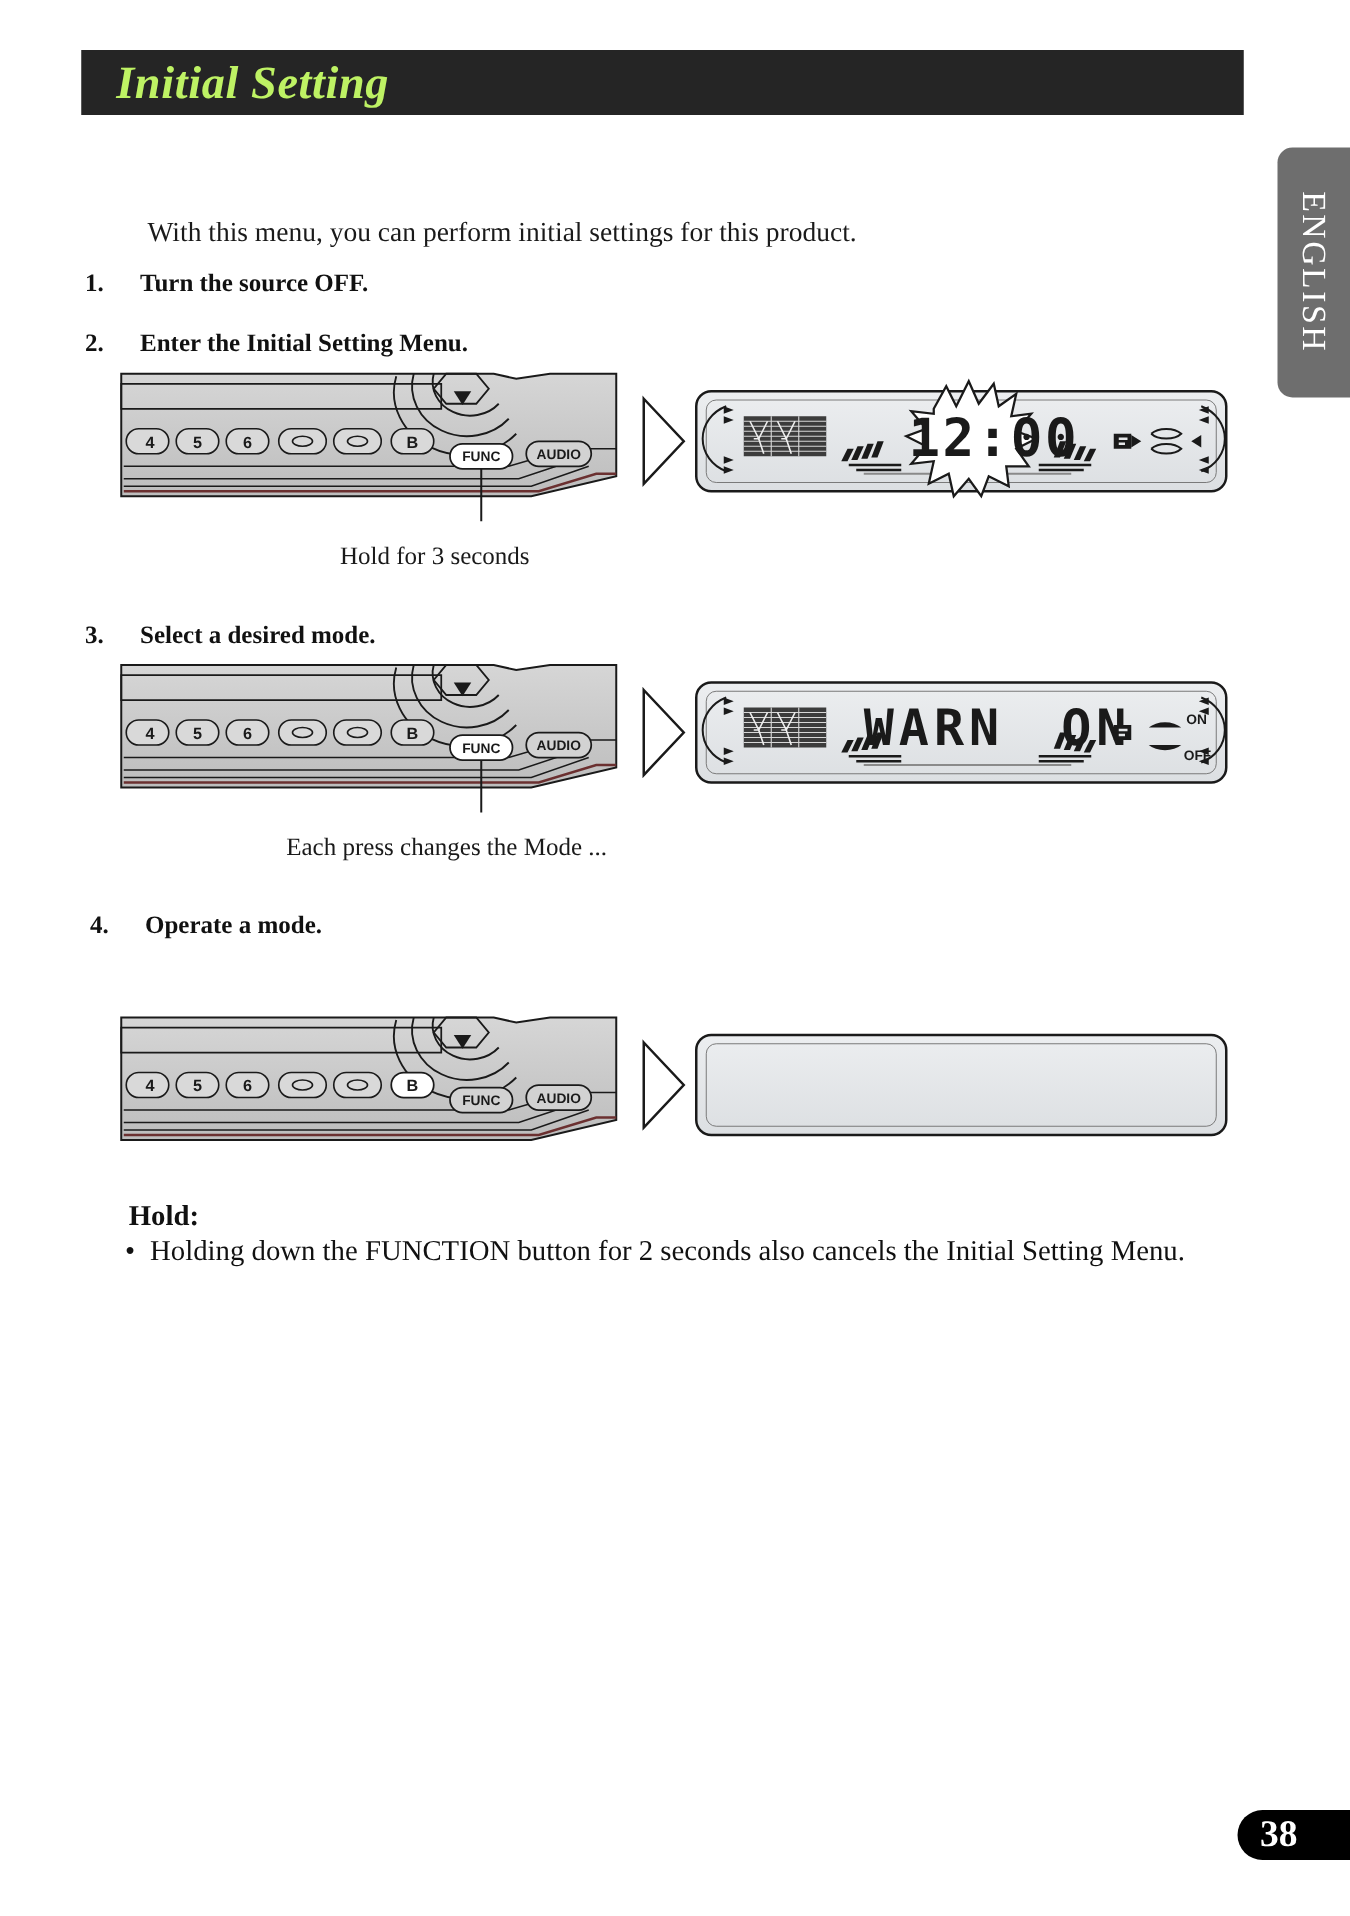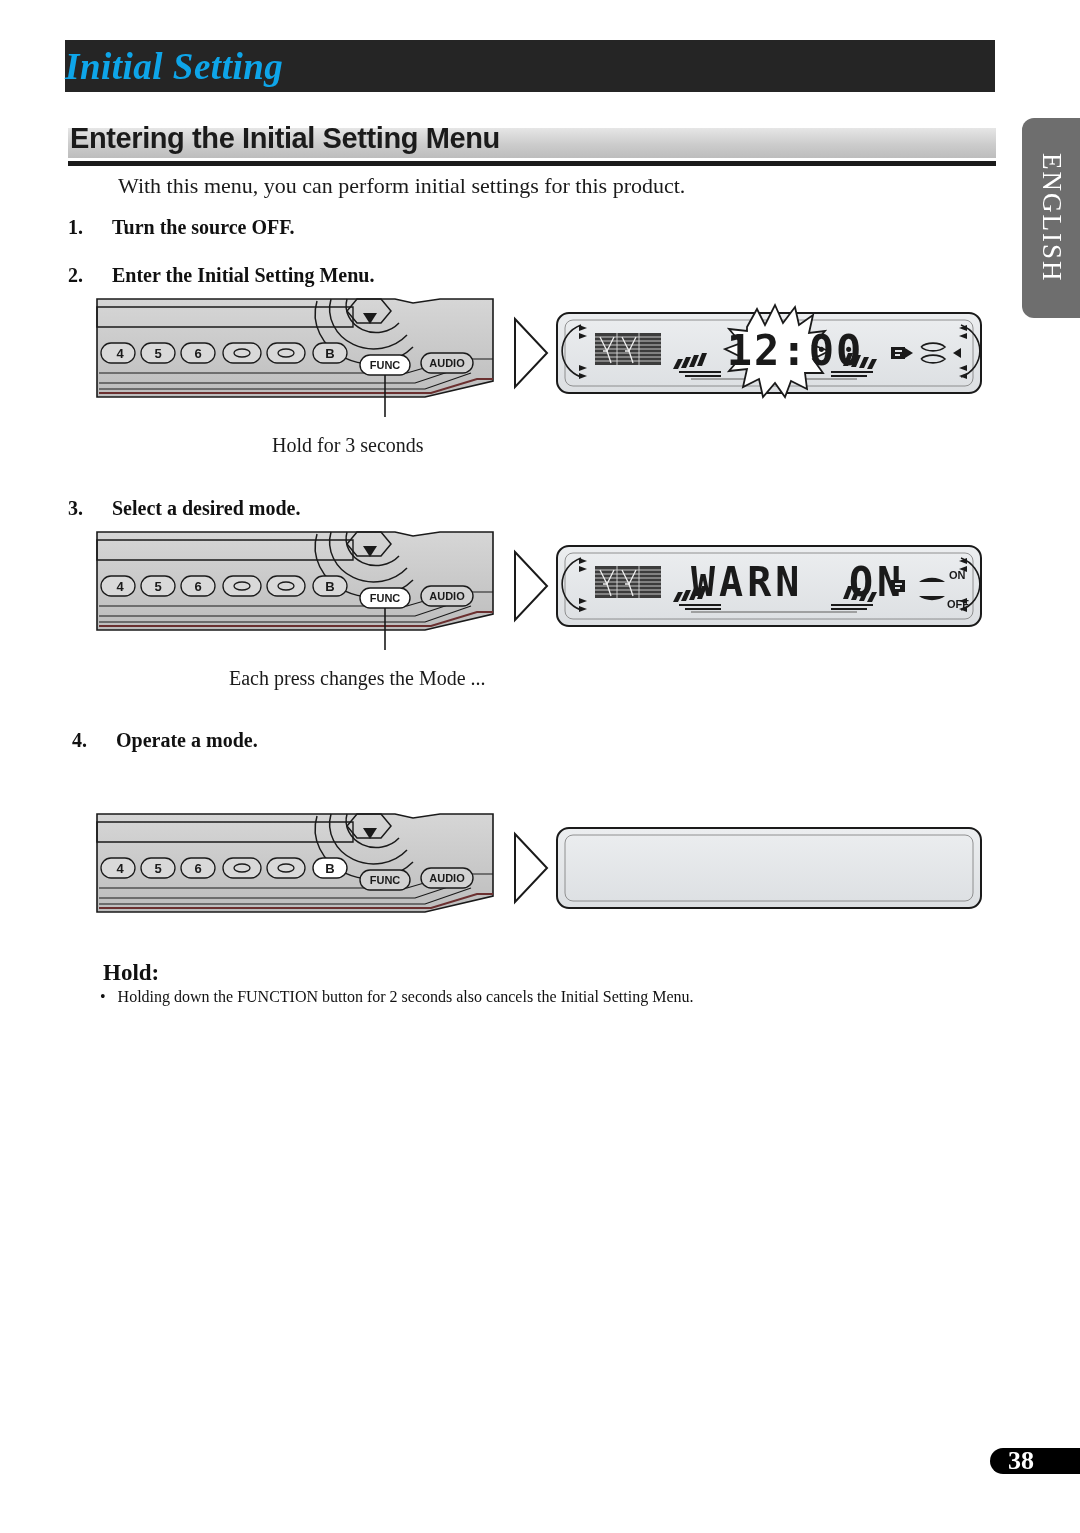--- a/index.html
+++ b/index.html
@@ -26,25 +26,26 @@
     position: absolute;
     left: 65px;
     top: 40px;
     width: 930px;
     height: 52px;
     background: #252525;
     display: flex;
     align-items: center;
   }
   .title-bar .title-text {
-    color: #0ea5e9;
+    color: #bef264;
     font-style: italic;
     font-weight: bold;
     font-size: 37px;
     letter-spacing: 0.5px;
+    padding-left: 28px;
     line-height: 1;
   }
 
   .lang-tab {
     position: absolute;
     left: 1022px;
     top: 118px;
     width: 58px;
     height: 200px;
     background: #6e6e6e;
@@ -132,36 +133,36 @@
     position: absolute;
     left: 103px;
     top: 960px;
     font-weight: bold;
     font-size: 23px;
   }
   .note-item {
     position: absolute;
     left: 100px;
     top: 988px;
-    font-size: 16px;
+    font-size: 23px;
     white-space: nowrap;
   }
   .note-item .bullet { margin-right: 12px; }
 
   .page-num {
     position: absolute;
     left: 990px;
     top: 1448px;
     width: 90px;
-    height: 26px;
+    height: 40px;
     background: #000000;
     border-radius: 20px 0 0 20px;
     color: #ffffff;
     font-weight: bold;
-    font-size: 26px;
+    font-size: 30px;
     display: flex;
     align-items: center;
     padding-left: 18px;
     box-sizing: border-box;
   }
 
   
   .illus {
     position: absolute;
     left: 95px;
@@ -178,25 +179,20 @@
 <div class="page">
 
   <div class="title-bar">
     <div class="title-text">Initial Setting</div>
   </div>
 
   <div class="lang-tab">
     <div class="lang-text">ENGLISH</div>
   </div>
 
-  <div class="section-head">
-    <div class="band"></div>
-    <div class="rule"></div>
-    <div class="head-text">Entering the Initial Setting Menu</div>
-  </div>
 
   <div class="intro">With this menu, you can perform initial settings for this product.</div>
 
   <div class="step" style="left:68px; top:216px;">
     <span class="num">1.</span><span>Turn the source OFF.</span>
   </div>
   <div class="step" style="left:68px; top:264px;">
     <span class="num">2.</span><span>Enter the Initial Setting Menu.</span>
   </div>
 

